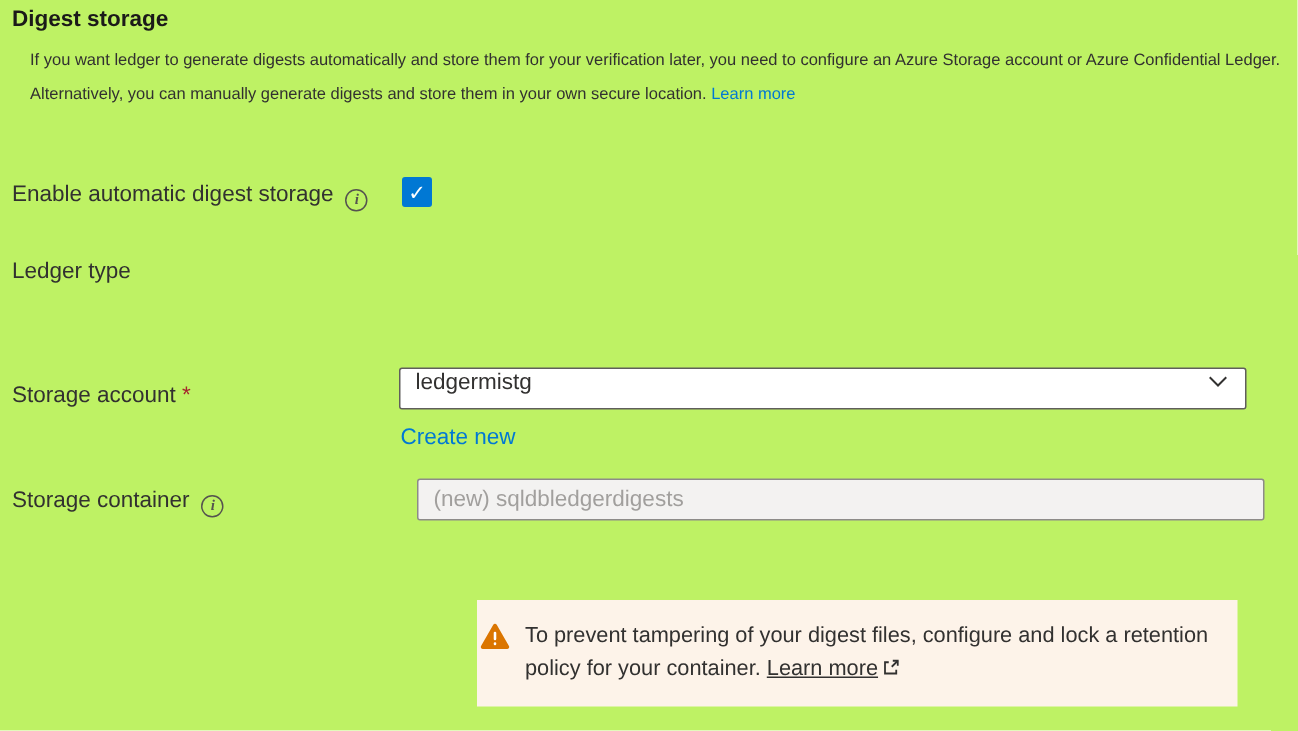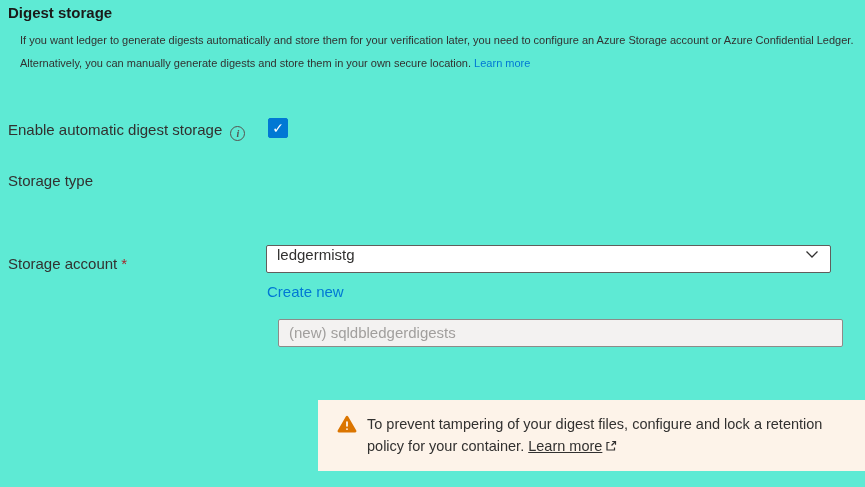--- a/index.html
+++ b/index.html
@@ -1,18 +1,18 @@
 <!DOCTYPE html>
 <html><head>
 <meta charset="utf-8">
 <style>
   * { margin:0; padding:0; box-sizing:border-box; }
   html,body { background:#ffffff; }
   .page {
-    position:relative; width:865px; height:487px; background:#5eead4;
+    position:relative; width:865px; height:487px; background:#bef264;
     font-family:"Liberation Sans", sans-serif; color:#323130; overflow:hidden;
   }
   .title {
     position:absolute; left:8px; top:4px;
     font-size:15px; font-weight:700; color:#1b1a19;
   }
   .desc {
     position:absolute; left:20px; top:29px; width:850px;
     font-size:11px; line-height:23px; color:#323130;
   }
@@ -63,22 +63,22 @@
   
   .disabled-input {
     position:absolute; left:266px; top:319px; width:565px; height:28px;
     background:#f3f2f1; border:1px solid #8d8b89; border-radius:2px;
     font-size:15px; color:#a19f9d; line-height:26px; padding:0 10px;
     white-space:nowrap; overflow:hidden;margin-left:12px;
   }
 
   
   .warning {
-    position:absolute; left:318px; top:400px; width:547px; min-height:68px;
-    background:#fdf3e9; padding:13px 16px 13px 19px;
+    position:absolute; left:318px; top:400px; width:507px; min-height:68px;
+    background:#fdf3e9; padding:13px 16px 13px 2px;
     display:flex; align-items:flex-start; gap:10px;
   }
   .warning-icon { flex:0 0 auto; margin-top:2px; }
   .warning-text { font-size:14.5px; line-height:22px; color:#323130; }
   .warning-link { color:#323130; text-decoration:underline; cursor:pointer; }
   .external-icon { display:inline-block; margin-left:3px; vertical-align:-1px; }
 </style>
 </head>
 <body>
 
@@ -88,34 +88,36 @@
 
   <div class="desc"><span>If you want ledger to generate digests automatically and store them for your verification later, you need to configure an Azure Storage account or Azure Confidential Ledger. Alternatively, you can manually generate digests and store them in your own secure location.</span>
     <a class="link">Learn more</a>
   </div>
 
   <div class="row-label" style="top:121px;"><span>Enable automatic digest storage</span><span class="info-icon">i</span>
   </div>
   <div class="checkbox"><span>✓</span>
   </div>
 
-  <div class="row-label" style="top:172px;">Storage type</div>
+  <div class="row-label" style="top:172px;">Ledger type</div>
 
   <div class="row-label" style="top:255px;"><span>Storage account</span><span class="req">*</span>
   </div>
   <div class="combobox">
     <span class="combobox-value">ledgermistg</span>
     <span class="chevron-icon">
       <svg width="16" height="16" viewBox="0 0 16 16">
           <path d="M2.5 5.5 L8 11 L13.5 5.5" fill="none" stroke="#323130" stroke-width="1.3"></path>
         </svg>
     </span>
   </div>
   <div class="create-new"><a class="link">Create new</a></div>
 
+  <div class="row-label" style="top:325px;"><span>Storage container</span><span class="info-icon">i</span>
+  </div>
   <div class="disabled-input">(new) sqldbledgerdigests</div>
 
   <div class="warning">
     <span class="warning-icon">
       <svg width="20" height="18" viewBox="0 0 20 18">
         <path d="M10 0.8 C10.5 0.8 10.9 1.05 11.15 1.5 L19.3 15.6 C19.8 16.5 19.15 17.6 18.1 17.6 L1.9 17.6 C0.85 17.6 0.2 16.5 0.7 15.6 L8.85 1.5 C9.1 1.05 9.5 0.8 10 0.8 Z" fill="#db7500"></path>
         <rect x="9.15" y="6.2" width="1.7" height="5.6" rx="0.8" fill="#ffffff"></rect>
         <rect x="9.15" y="13.2" width="1.7" height="1.9" rx="0.8" fill="#ffffff"></rect>
       </svg>
     </span>

